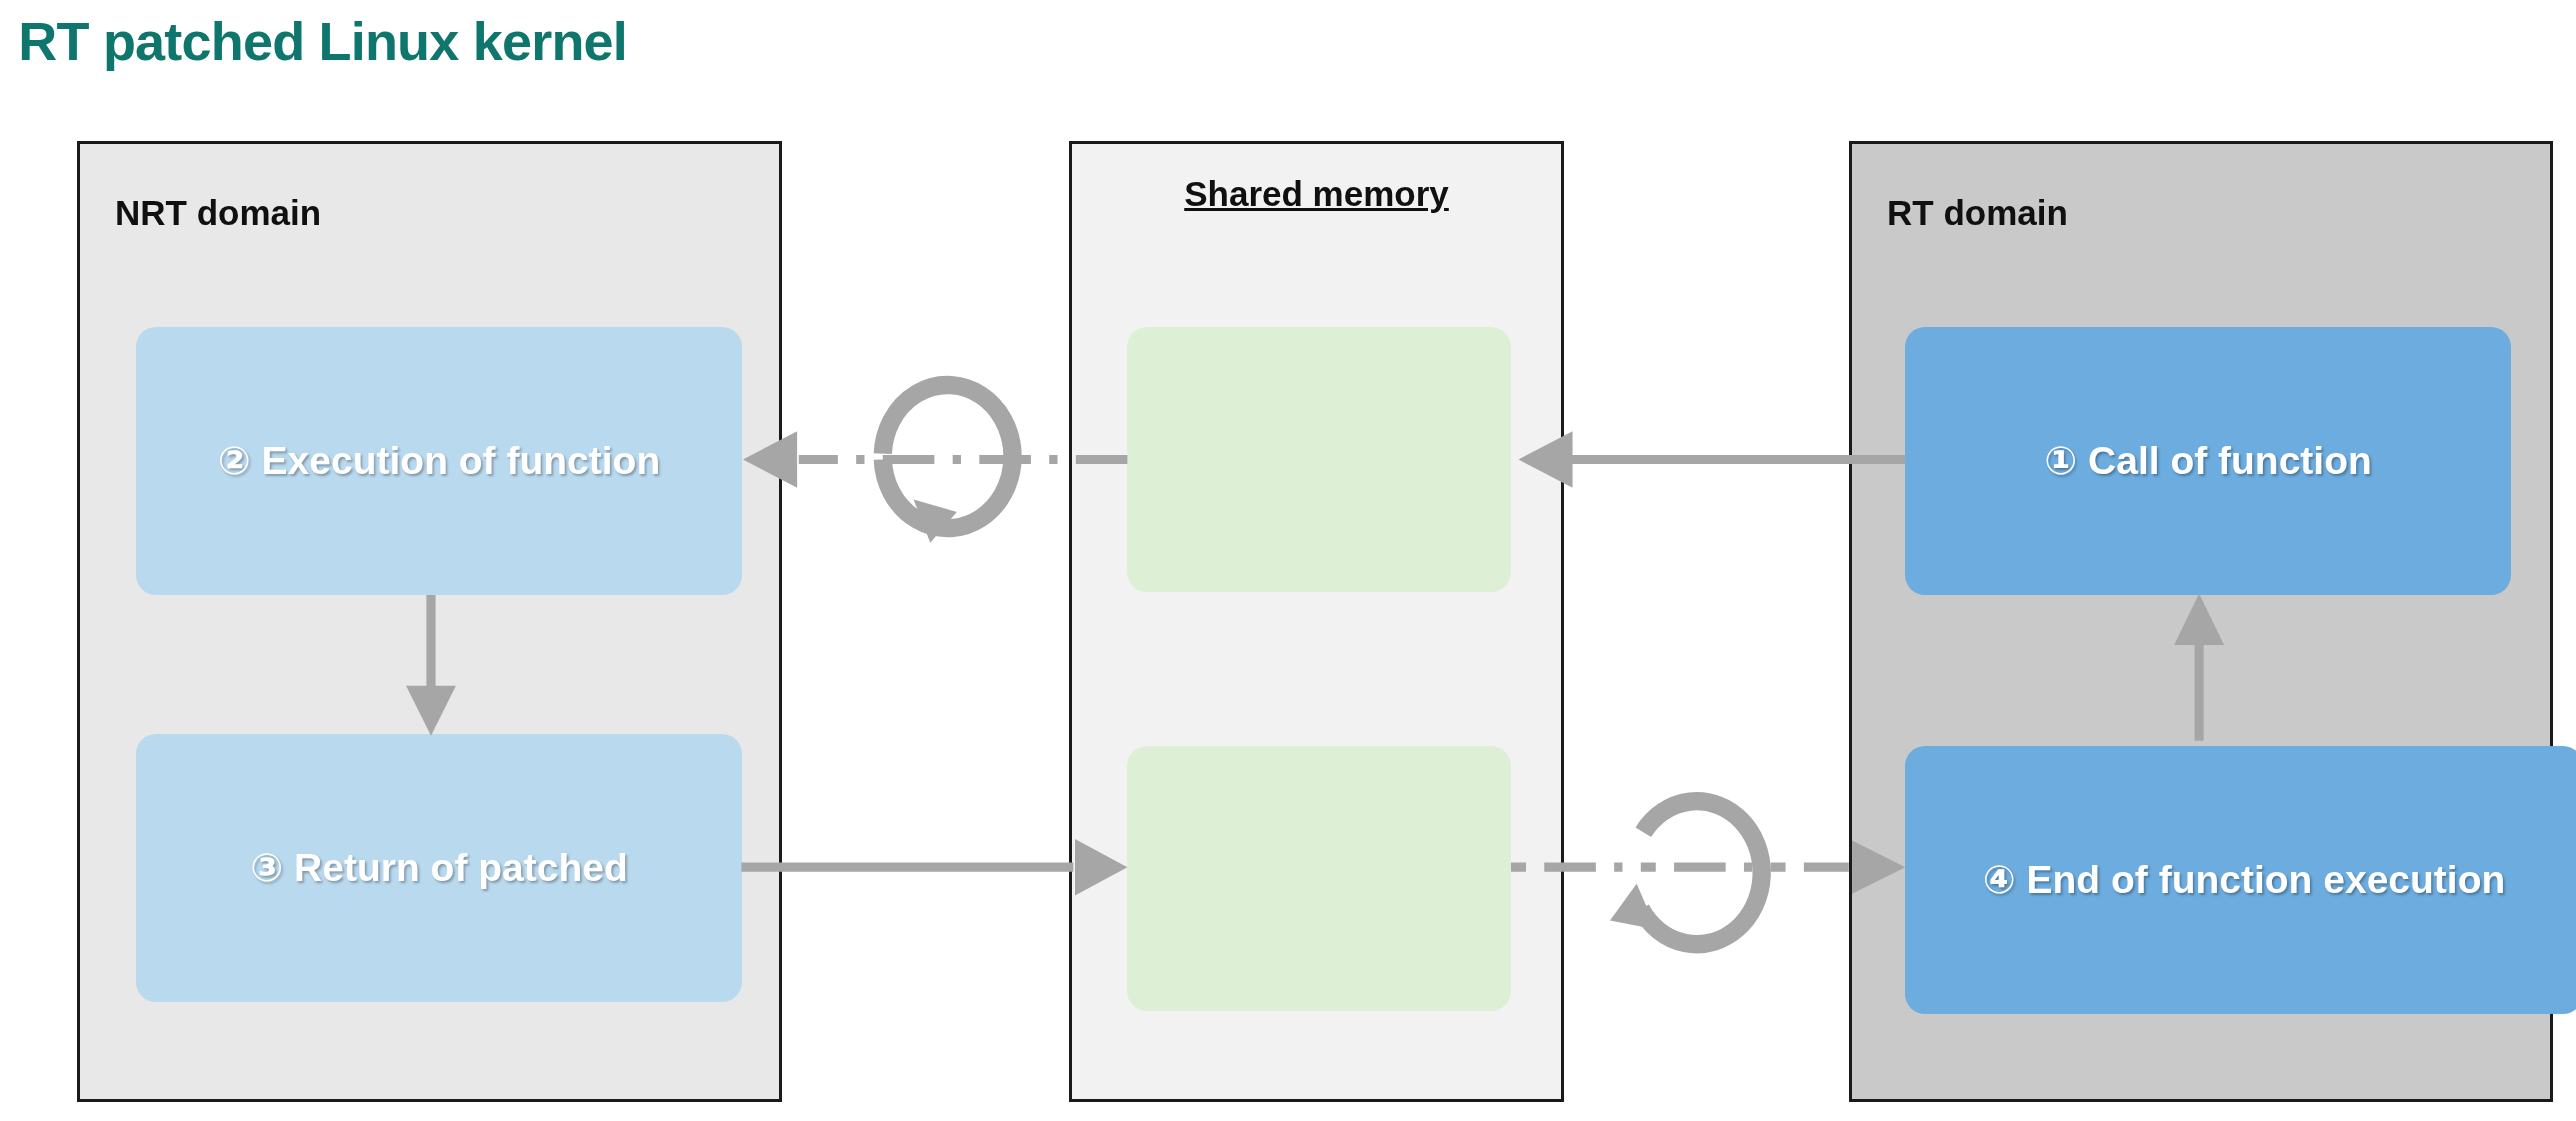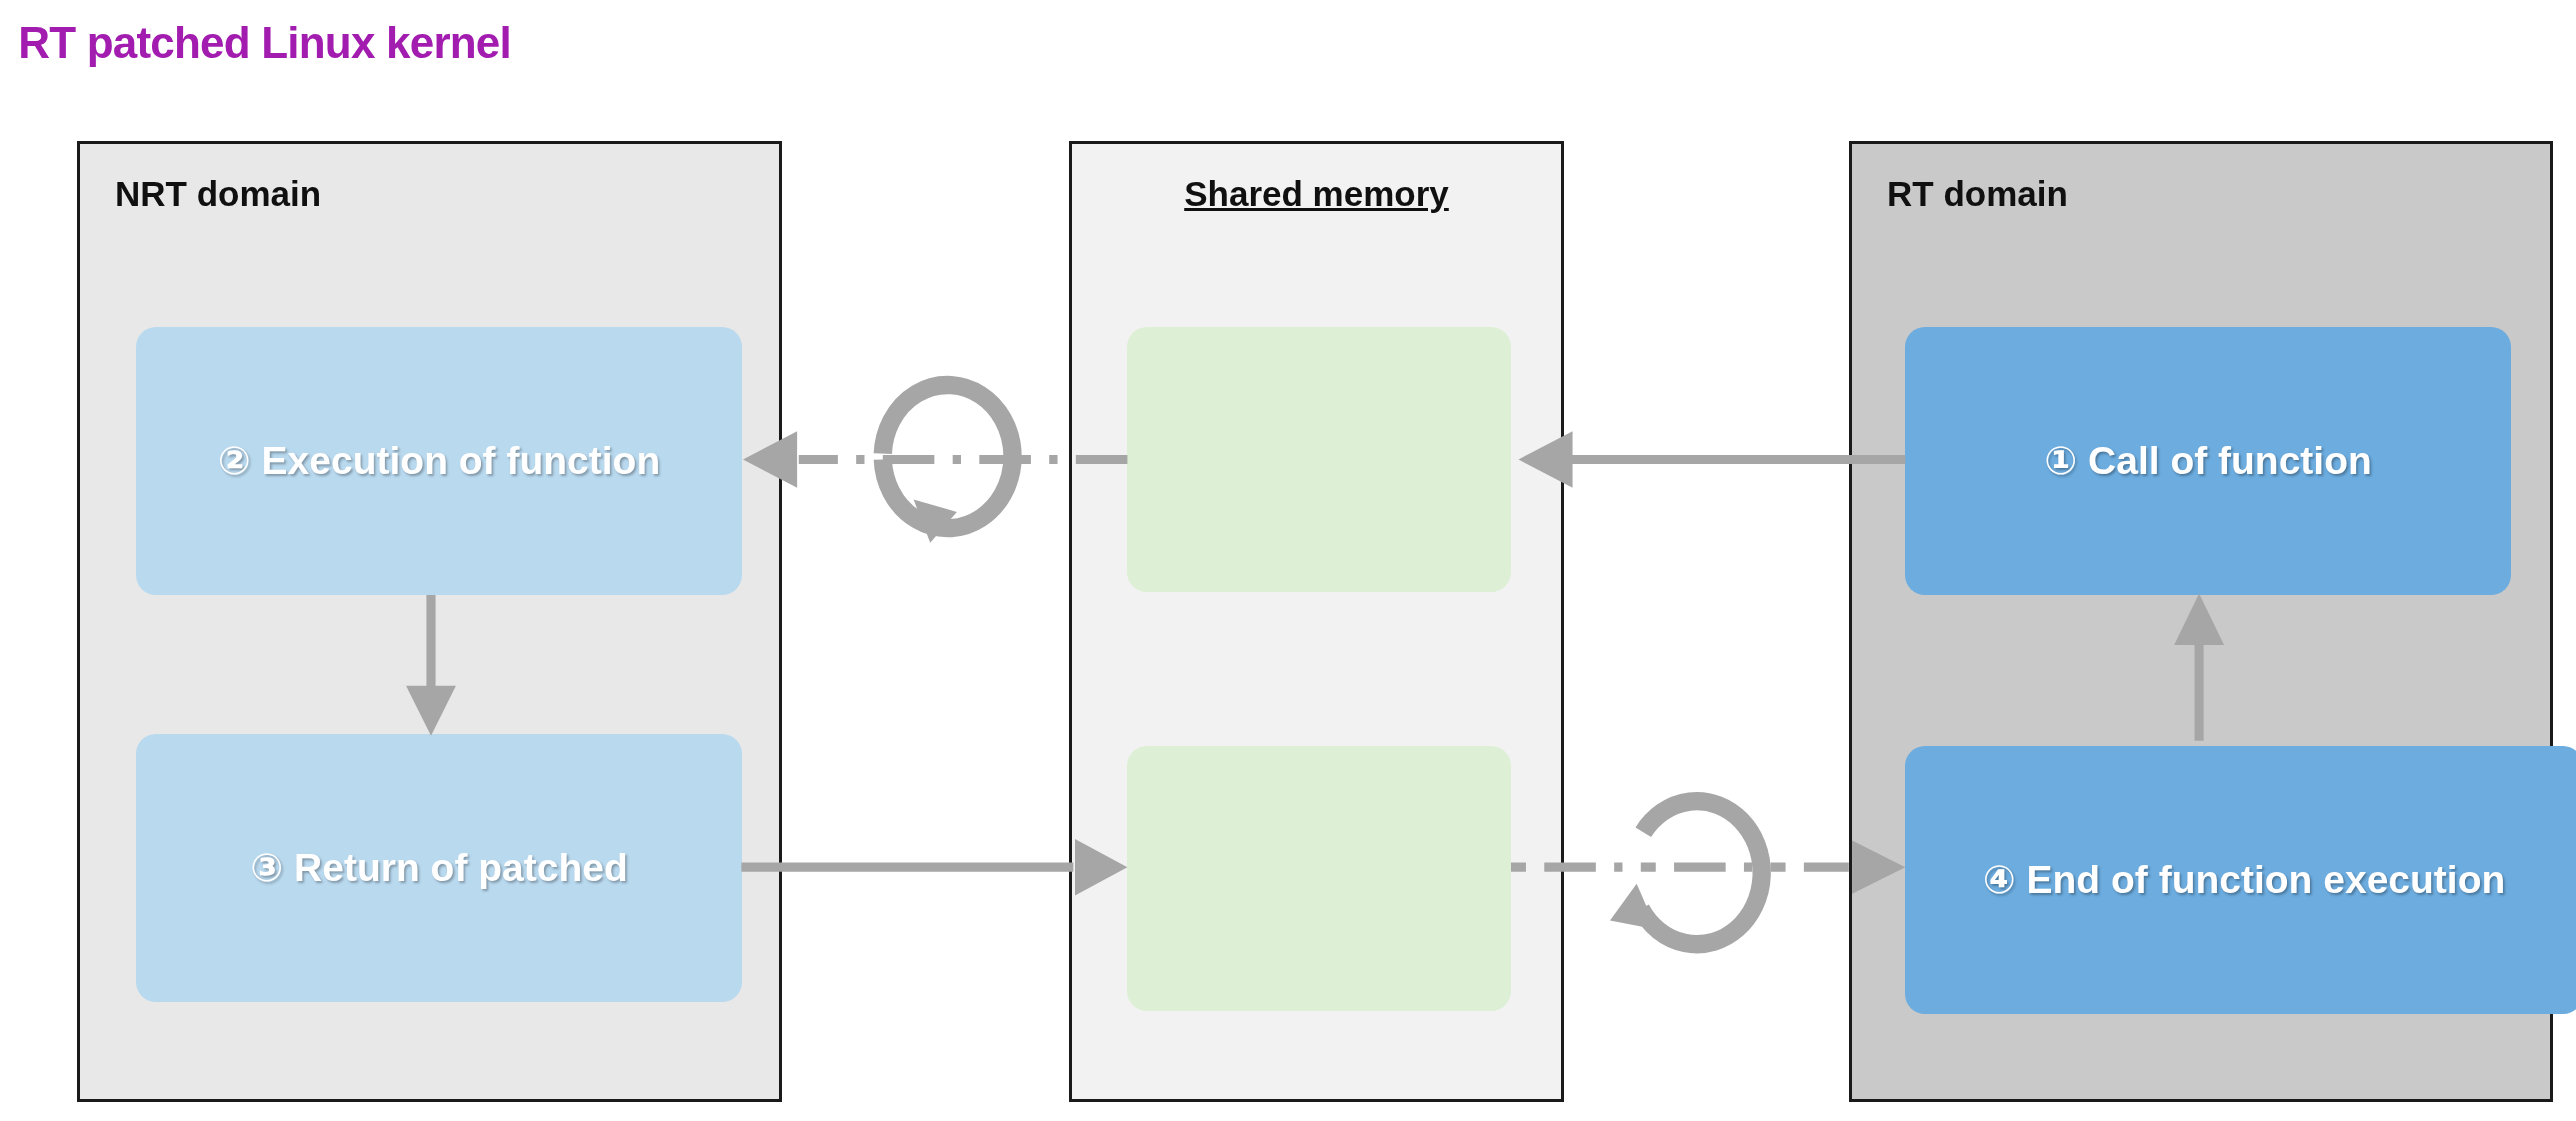--- a/index.html
+++ b/index.html
@@ -1,31 +1,31 @@
 <!DOCTYPE html>
 <html style="font-size:13.3px"><head>
 <meta charset="utf-8">
 <style>
   html,body{margin:0;padding:0;background:#ffffff;}
   body{width:2576px;height:1122px;position:relative;overflow:hidden;
        font-family:"Liberation Sans","DejaVu Sans",sans-serif;}
 
   #page-title{
-    position:absolute; left:18.3px; top:18px;
-    font-size:44px; font-weight:bold; color:#a21caf;
+    position:absolute; left:18.3px; top:10px;
+    font-size:54px; font-weight:bold; color:#0f766e;
     letter-spacing:-0.8px; white-space:nowrap;
   }
 
   .panel{position:absolute; border:3.3px solid #1a1a1a; box-sizing:border-box;}
   .panel-label{
     position:absolute; top:30px;
     font-size:35px; font-weight:bold; color:#101010;
     letter-spacing:0px; white-space:nowrap;
   }
-  .label-left{left:35px;}
+  .label-left{left:35px;margin-top:19px;}
   .label-center{left:0; right:0; text-align:center;text-decoration:underline;}
 
   #panel-nrt{left:77px; top:141px; width:705px; height:961px; background:#e8e8e8;}
   #panel-shm{left:1069px; top:141px; width:495px; height:961px; background:#f2f2f2;}
   #panel-rt {left:1849px; top:141px; width:704px; height:961px; background:#c9c9c9;}
 
   .node{
     position:absolute; border-radius:20px;
     display:flex; align-items:center; justify-content:center;
     text-align:center; box-sizing:border-box;

